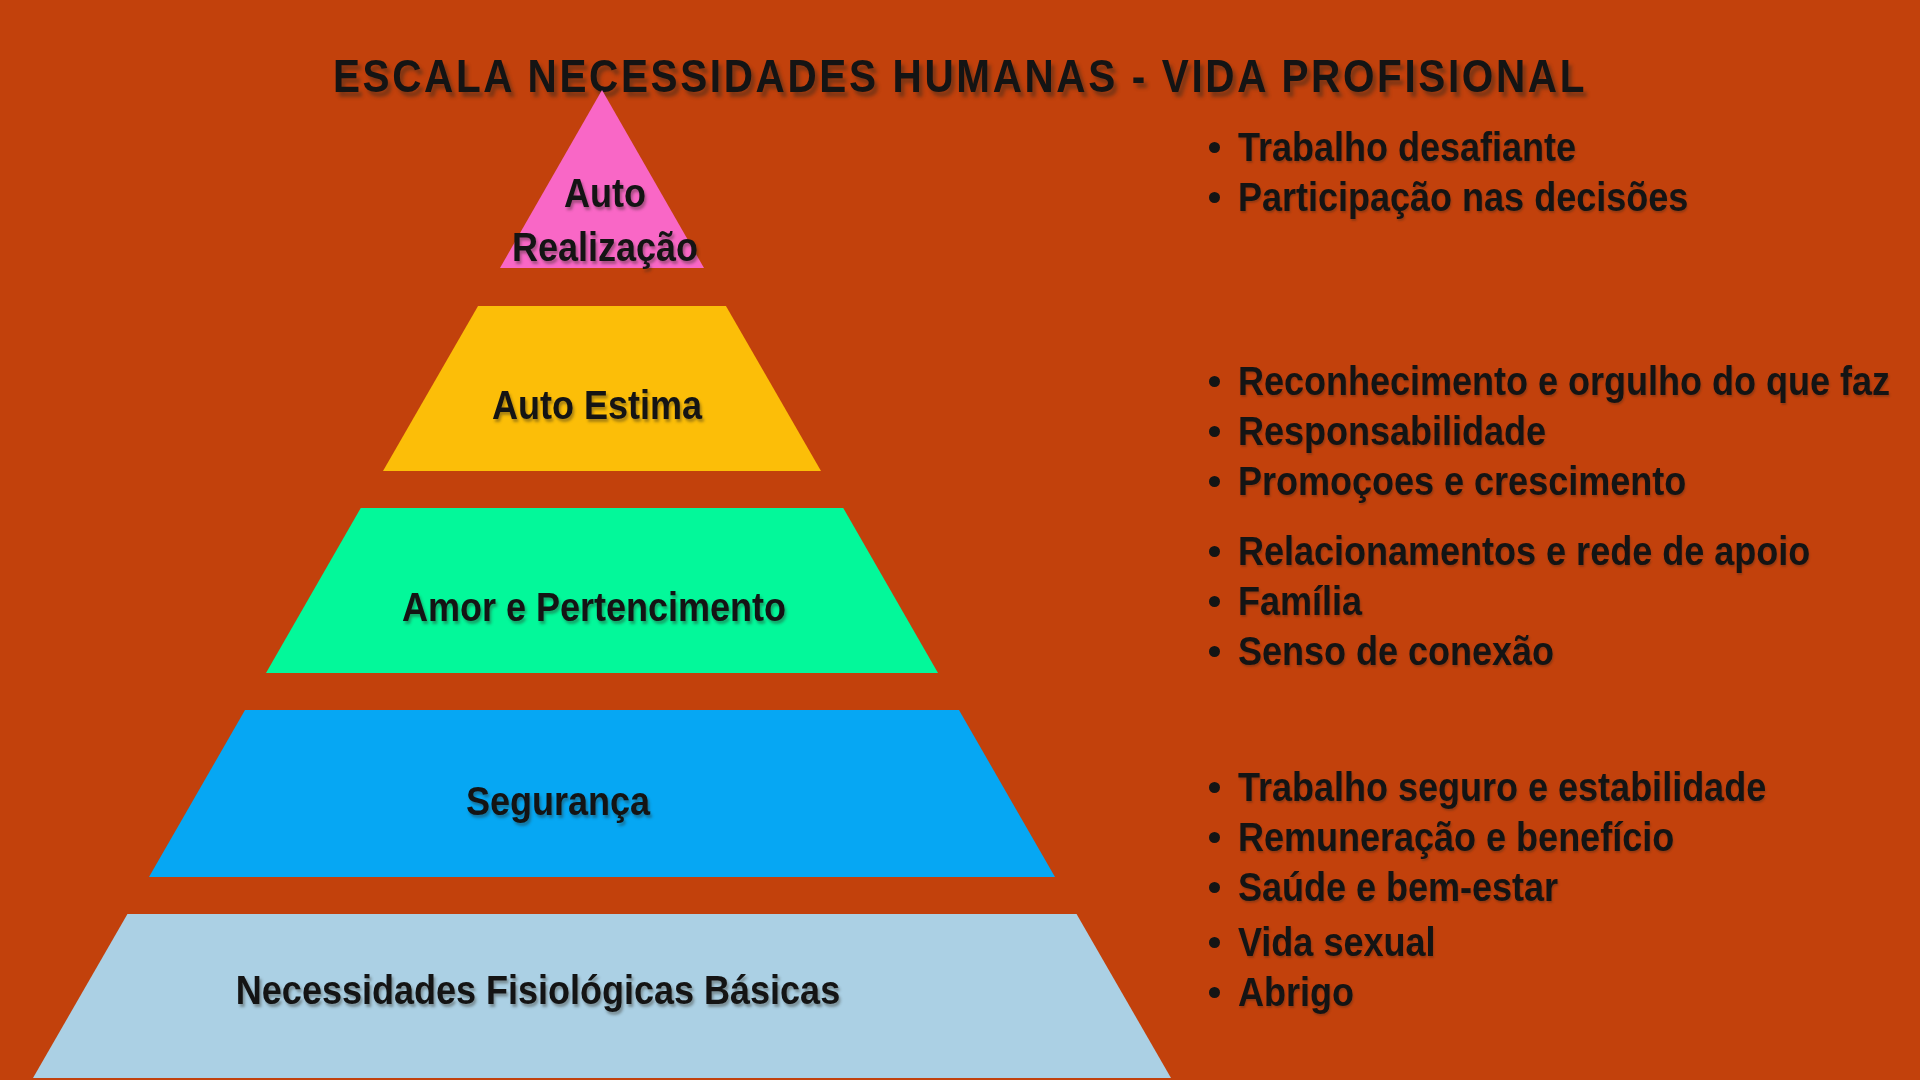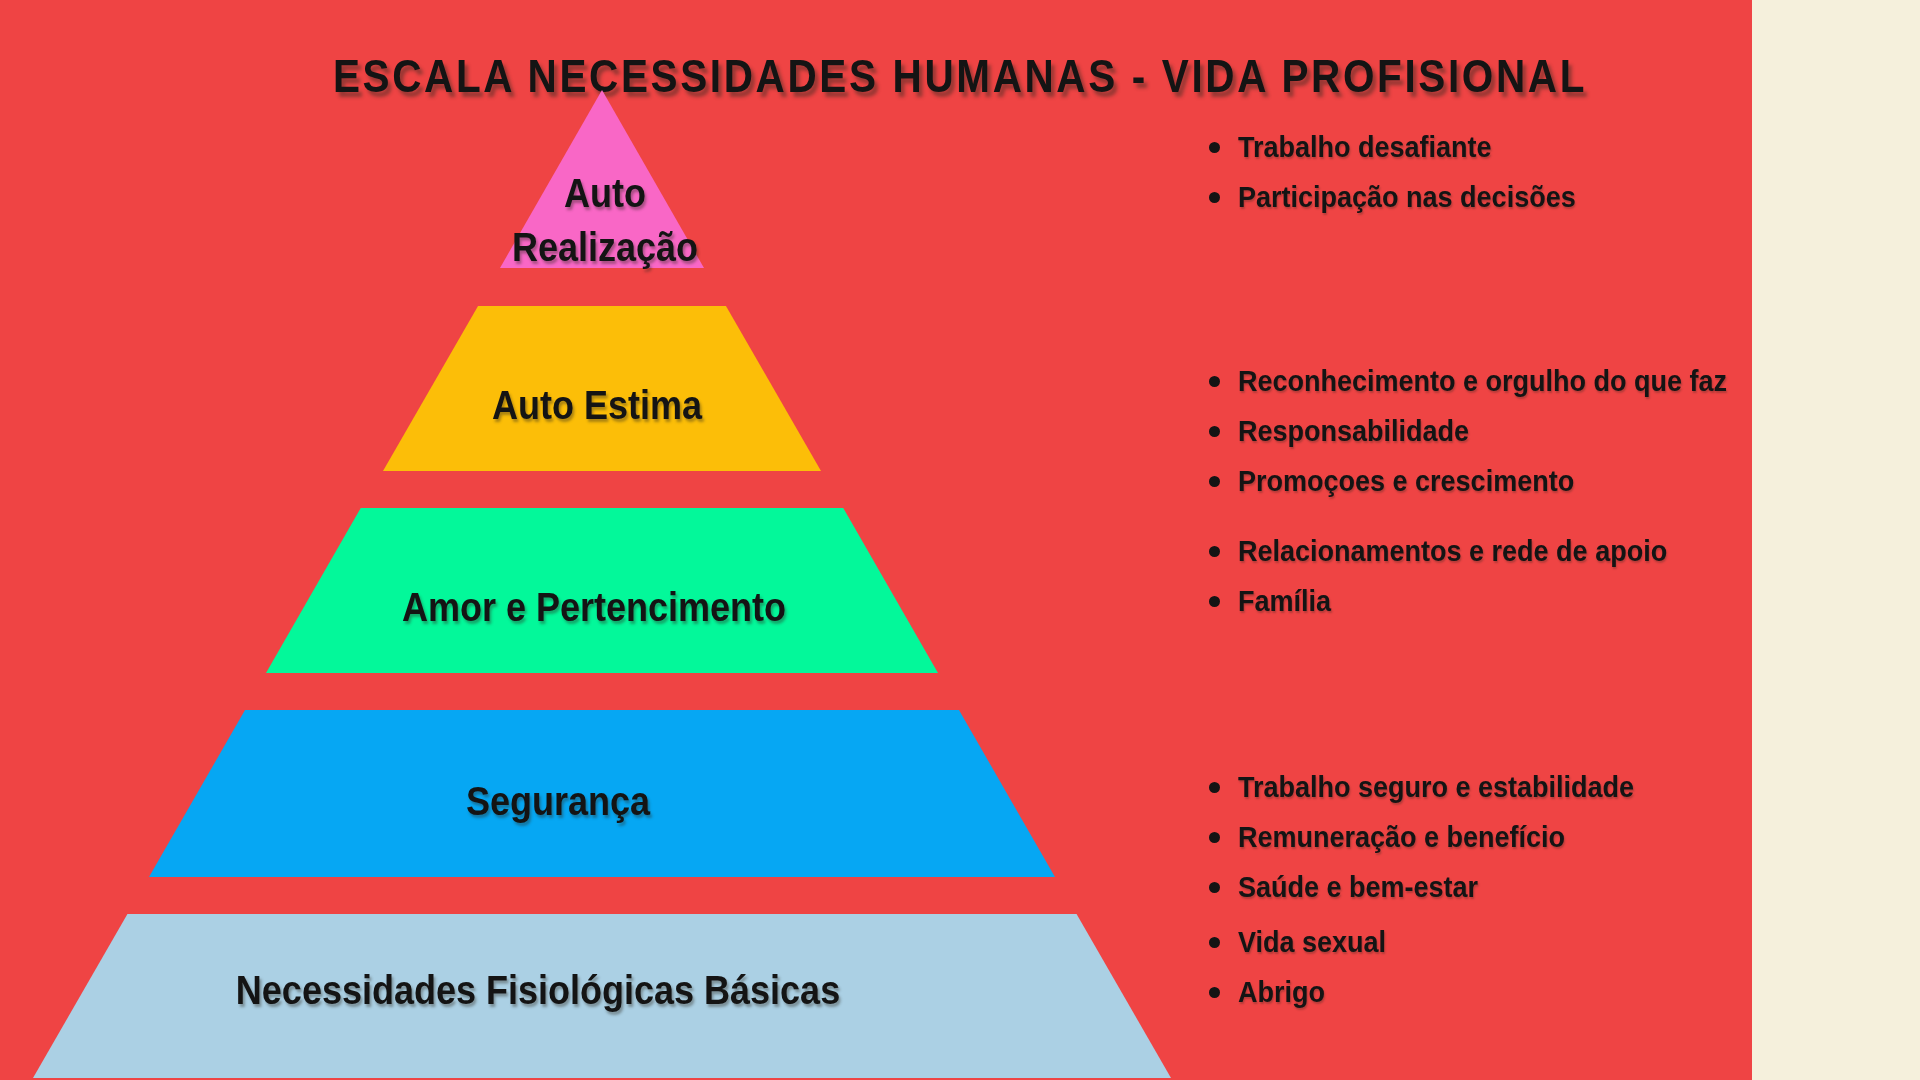--- a/index.html
+++ b/index.html
@@ -3,21 +3,21 @@
 <meta charset="utf-8">
 <style>
   html,body{margin:0;padding:0;}
   body{
     width:1920px;height:1080px;
     background:#f5f0dc;
     font-family:"Liberation Sans",sans-serif;
     color:#141414;
     overflow:hidden;
   }
-  .canvas{position:relative;width:1752px;height:1080px;background:#ef4444;}
+  .canvas{position:relative;width:1920px;height:1080px;background:#c2410c;}
 
   
   .title{
     position:absolute;left:0;top:18px;width:1920px;
     text-align:center;
     font-size:46px;font-weight:bold;letter-spacing:3px;
     transform:scaleX(0.88);transform-origin:50% 50%;
     text-shadow:4px 5px 4px rgba(45,40,30,0.45);
     white-space:nowrap;
   }
@@ -52,21 +52,21 @@
   .lvl-label .line{display:block;}
 
   
   .needs-group{
     position:absolute;left:1196px;width:724px;
     list-style:none;margin:0;padding:0;
   }
   .needs-group li{
     position:relative;height:50px;line-height:50px;
     padding-left:42px;
-    font-size:30px;font-weight:bold;
+    font-size:40px;font-weight:bold;
     white-space:nowrap;
   }
   .needs-group li .dot{
     position:absolute;left:13px;top:50%;
     width:11px;height:11px;margin-top:-5px;border-radius:50%;
     background:#141414;
   }
   .needs-group li .bullet-text{
     display:inline-block;
     transform:scaleX(0.9);transform-origin:0 50%;
@@ -111,20 +111,21 @@
 
     <ul class="needs-group group-2">
       <li><span class="dot"></span><span class="bullet-text">Reconhecimento e orgulho do que faz</span></li>
       <li><span class="dot"></span><span class="bullet-text">Responsabilidade</span></li>
       <li><span class="dot"></span><span class="bullet-text">Promoçoes e crescimento</span></li>
     </ul>
 
     <ul class="needs-group group-3">
       <li><span class="dot"></span><span class="bullet-text">Relacionamentos e rede de apoio</span></li>
       <li><span class="dot"></span><span class="bullet-text">Família</span></li>
+      <li><span class="dot"></span><span class="bullet-text">Senso de conexão</span></li>
     </ul>
 
     <ul class="needs-group group-4">
       <li><span class="dot"></span><span class="bullet-text">Trabalho seguro e estabilidade</span></li>
       <li><span class="dot"></span><span class="bullet-text">Remuneração e benefício</span></li>
       <li><span class="dot"></span><span class="bullet-text">Saúde e bem-estar</span></li>
     </ul>
 
     <ul class="needs-group group-5">
       <li><span class="dot"></span><span class="bullet-text">Vida sexual</span></li>

